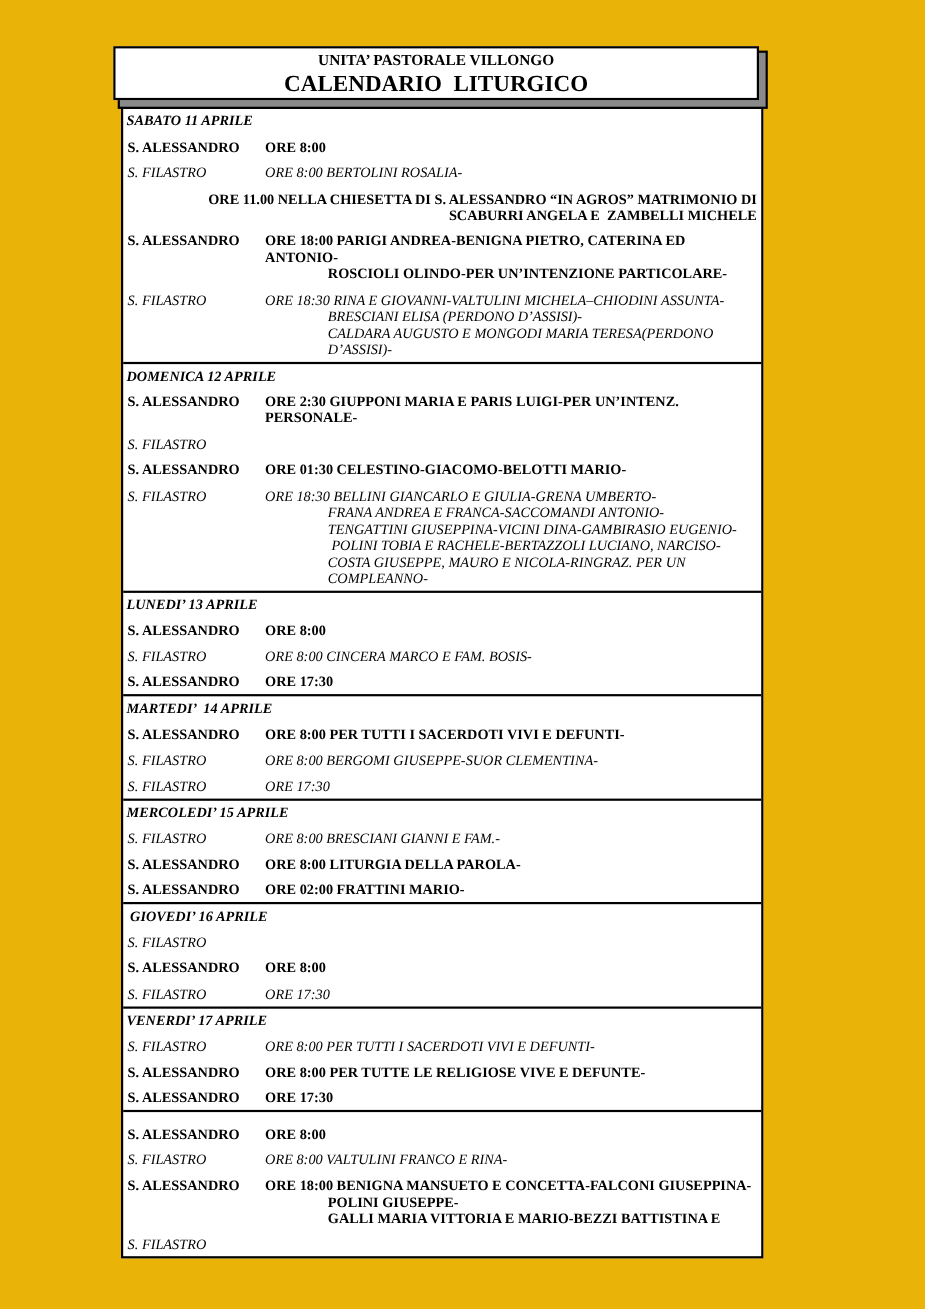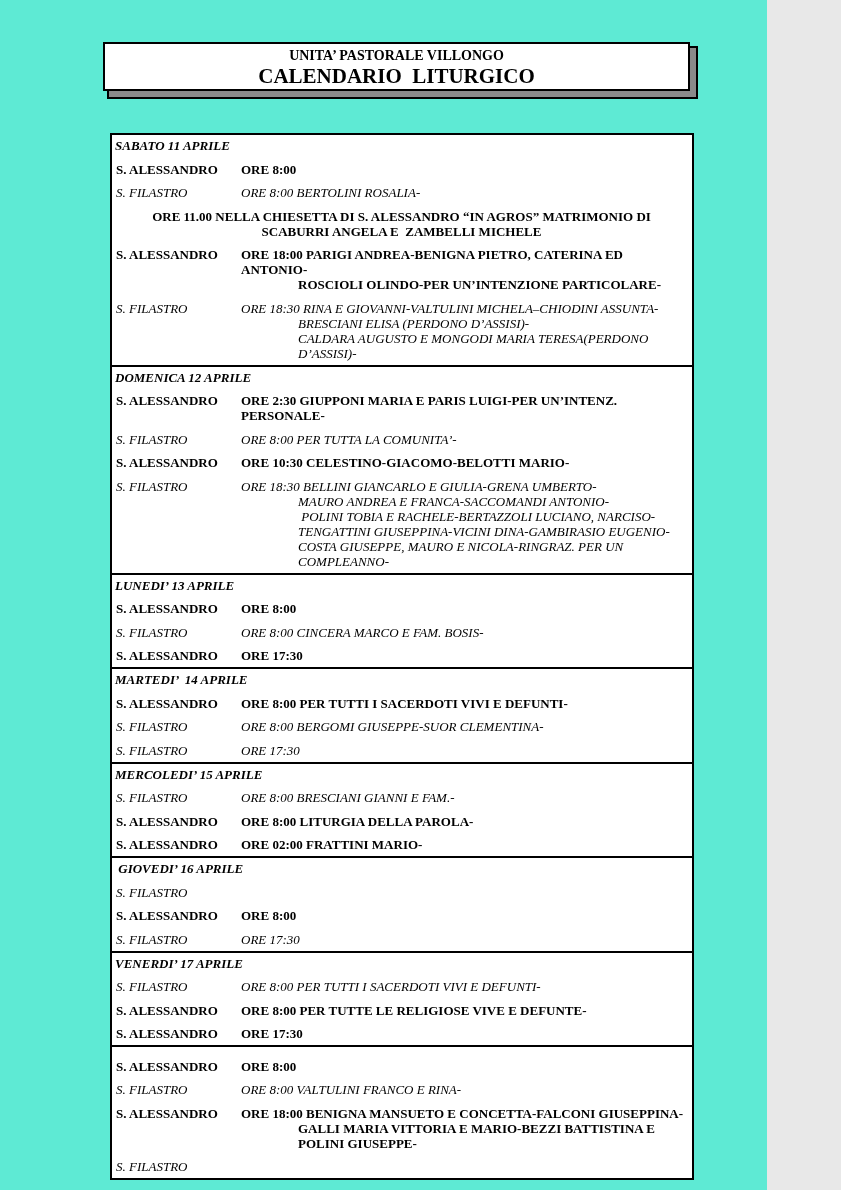--- a/index.html
+++ b/index.html
@@ -1,19 +1,19 @@
 <!DOCTYPE html>
 <html><head>
 <meta charset="utf-8">
 <style>
   html,body{margin:0;padding:0;background:#e8e8e8;}
   .page{
     position:relative;
-    width:767px;height:1190px;
-    background:#5eead4;
+    width:841px;height:1190px;
+    background:#eab308;
     font-family:"Liberation Serif","DejaVu Serif",serif;
     color:#000;
     overflow:hidden;
   }
   .header-box{
     position:absolute;left:103px;top:42px;width:587px;height:49px;
     box-sizing:border-box;
     background:#ffffff;
     border:2px solid #000;
     box-shadow:6px 6px 0 0 #8a8a8a, 6px 6px 0 2px #000;
@@ -26,38 +26,37 @@
   }
   .header-line2{
     font-size:21px;line-height:23px;font-weight:bold;white-space:pre-wrap;
   }
   .calendar{
     position:absolute;left:110px;top:97px;width:584px;
     box-sizing:border-box;
     border:2px solid #000;
     background:#fff;
     z-index:1;
-    margin-top:36px;
   }
   .section{padding:3px 4px 4px 3px;}
   .section + .section{border-top:2px solid #000;}
   .day-header{
     font-size:13px;line-height:15px;
     font-weight:bold;font-style:italic;
     white-space:pre-wrap;
   }
   .entry{margin-top:8.5px;font-size:13px;line-height:15px;}
   .entry.bold{font-weight:bold;}
   .entry.italic{font-style:italic;}
   .row{display:flex;align-items:flex-start;}
   .church{flex:0 0 125px;white-space:pre-wrap;padding-left:1px;}
   .lines{flex:1;min-width:0;}
   .mass-line{white-space:pre-wrap;}
   .mass-line.cont{padding-left:57px;}
-  .entry.center{text-align:center;font-weight:bold;}
+  .entry.center{text-align:right;font-weight:bold;}
   .entry.center .mass-line{white-space:pre-wrap;}
 </style>
 </head>
 <body>
 
 <div class="page">
   <div class="header-box">
     <div class="header-line1">UNITA’ PASTORALE VILLONGO</div>
     <div class="header-line2">CALENDARIO  LITURGICO</div>
   </div>
@@ -99,37 +98,34 @@
       <div class="section">
         <div class="day-header">DOMENICA 12 APRILE</div>
         <div class="entry bold row">
           <span class="church">S. ALESSANDRO</span>
           <span class="lines">
             <div class="mass-line">ORE 2:30 GIUPPONI MARIA E PARIS LUIGI-PER UN’INTENZ.  PERSONALE-</div>
           </span>
         </div>
         <div class="entry italic row">
           <span class="church">S. FILASTRO</span>
-          <span class="lines">
-            <div class="mass-line">ORE 8:00 PER TUTTA LA COMUNITA’-</div>
-          </span>
-        </div>
-        <div class="entry bold row">
-          <span class="church">S. ALESSANDRO</span>
-          <span class="lines">
-            <div class="mass-line">ORE 10:30 CELESTINO-GIACOMO-BELOTTI MARIO-</div>
+        </div>
+        <div class="entry bold row">
+          <span class="church">S. ALESSANDRO</span>
+          <span class="lines">
+            <div class="mass-line">ORE 01:30 CELESTINO-GIACOMO-BELOTTI MARIO-</div>
           </span>
         </div>
         <div class="entry italic row">
           <span class="church">S. FILASTRO</span>
           <span class="lines">
             <div class="mass-line">ORE 18:30 BELLINI GIANCARLO E GIULIA-GRENA UMBERTO-</div>
-            <div class="mass-line cont">MAURO ANDREA E FRANCA-SACCOMANDI ANTONIO-</div>
+            <div class="mass-line cont">FRANA ANDREA E FRANCA-SACCOMANDI ANTONIO-</div>
+            <div class="mass-line cont">TENGATTINI GIUSEPPINA-VICINI DINA-GAMBIRASIO EUGENIO-</div>
             <div class="mass-line cont"> POLINI TOBIA E RACHELE-BERTAZZOLI LUCIANO, NARCISO-</div>
-            <div class="mass-line cont">TENGATTINI GIUSEPPINA-VICINI DINA-GAMBIRASIO EUGENIO-</div>
             <div class="mass-line cont">COSTA GIUSEPPE, MAURO E NICOLA-RINGRAZ. PER UN COMPLEANNO-</div>
           </span>
         </div>
       </div>
       <div class="section">
         <div class="day-header">LUNEDI’ 13 APRILE</div>
         <div class="entry bold row">
           <span class="church">S. ALESSANDRO</span>
           <span class="lines">
             <div class="mass-line">ORE 8:00</div>
@@ -239,22 +235,22 @@
         <div class="entry italic row">
           <span class="church">S. FILASTRO</span>
           <span class="lines">
             <div class="mass-line">ORE 8:00 VALTULINI FRANCO E RINA-</div>
           </span>
         </div>
         <div class="entry bold row">
           <span class="church">S. ALESSANDRO</span>
           <span class="lines">
             <div class="mass-line">ORE 18:00 BENIGNA MANSUETO E CONCETTA-FALCONI GIUSEPPINA-</div>
+            <div class="mass-line cont">POLINI GIUSEPPE-</div>
             <div class="mass-line cont">GALLI MARIA VITTORIA E MARIO-BEZZI BATTISTINA E</div>
-            <div class="mass-line cont">POLINI GIUSEPPE-</div>
           </span>
         </div>
         <div class="entry italic row">
           <span class="church">S. FILASTRO</span>
         </div>
       </div>
     </div>
 </div>
 
 </body></html>

